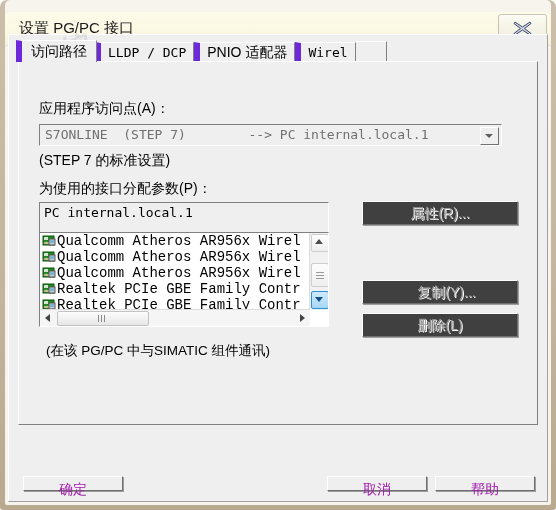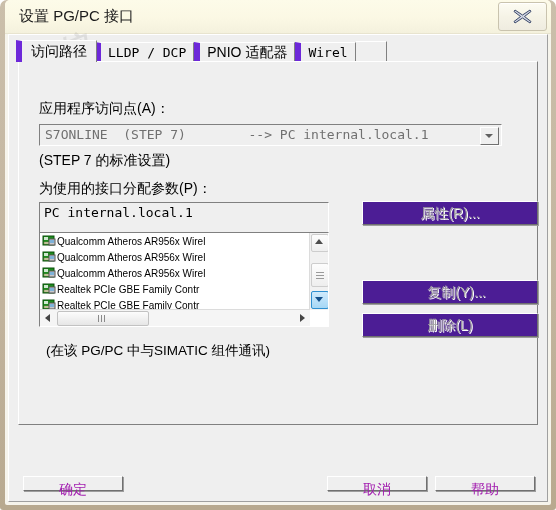--- a/index.html
+++ b/index.html
@@ -25,21 +25,21 @@
   #window-inner {
     position: absolute;
     left: 5px; top: 0px; right: 5px; bottom: 5px;
     background: #f6f4ec;
     border-radius: 5px 5px 2px 2px;
   }
 
   
   #titlebar {
     position: absolute;
-    left: 0; top: 0; right: 0;
+    left: 0; top: 12px; right: 0;
     height: 33px;
     background: linear-gradient(to bottom, #fdfbe9 0%, #fbf8e4 55%, #f4f1dd 100%);
     border-radius: 5px 5px 0 0;
     border-bottom: 1px solid #e8e4cf;
   }
   #title-text {
     position: absolute;
     left: 14px; top: 7px;
     font-size: 15px;
     color: #1b1b1b;
@@ -213,22 +213,22 @@
   .list-item {
     height: 16px;
     display: flex;
     align-items: center;
     padding-left: 2px;
     white-space: nowrap;
     overflow: hidden;
     cursor: pointer;
   }
   .list-item .txt {
-    font-family: Liberation Sans, sans-serif;
-    font-size: 10px;
+    font-family: Liberation Mono, monospace;
+    font-size: 14px;
     color: #000;
     margin-left: 0;
     white-space: pre;
   }
   .nic-icon {
     flex: 0 0 auto;
     width: 15px; height: 14px;
     position: relative;
   }
 
@@ -306,23 +306,23 @@
   #hthumb .grip i:nth-child(3){left:6px}
   .tri-left { position:absolute; left:4px; top:3px; width:0;height:0;
     border-top:4px solid transparent;border-bottom:4px solid transparent;border-right:5px solid #444; }
   .tri-right { position:absolute; left:5px; top:3px; width:0;height:0;
     border-top:4px solid transparent;border-bottom:4px solid transparent;border-left:5px solid #444; }
 
   
   .sidebtn {
     position: absolute;
     left: 343px;
-    width: 176px; height: 24px;
-    box-sizing: border-box;
-    background: #4c1d95;
+    width: 156px; height: 24px;
+    box-sizing: border-box;
+    background: #404040;
     border: 1px solid #ffffff;
     border-right-color: #707070;
     border-bottom-color: #707070;
     box-shadow: 1px 1px 0 #9d9d9d;
     font-family: "Liberation Sans", sans-serif;
     font-size: 14px;
     color: #a3a3a3;
     text-shadow: 1px 1px 0 #ffffff;
     text-align: center;
     line-height: 22px;

